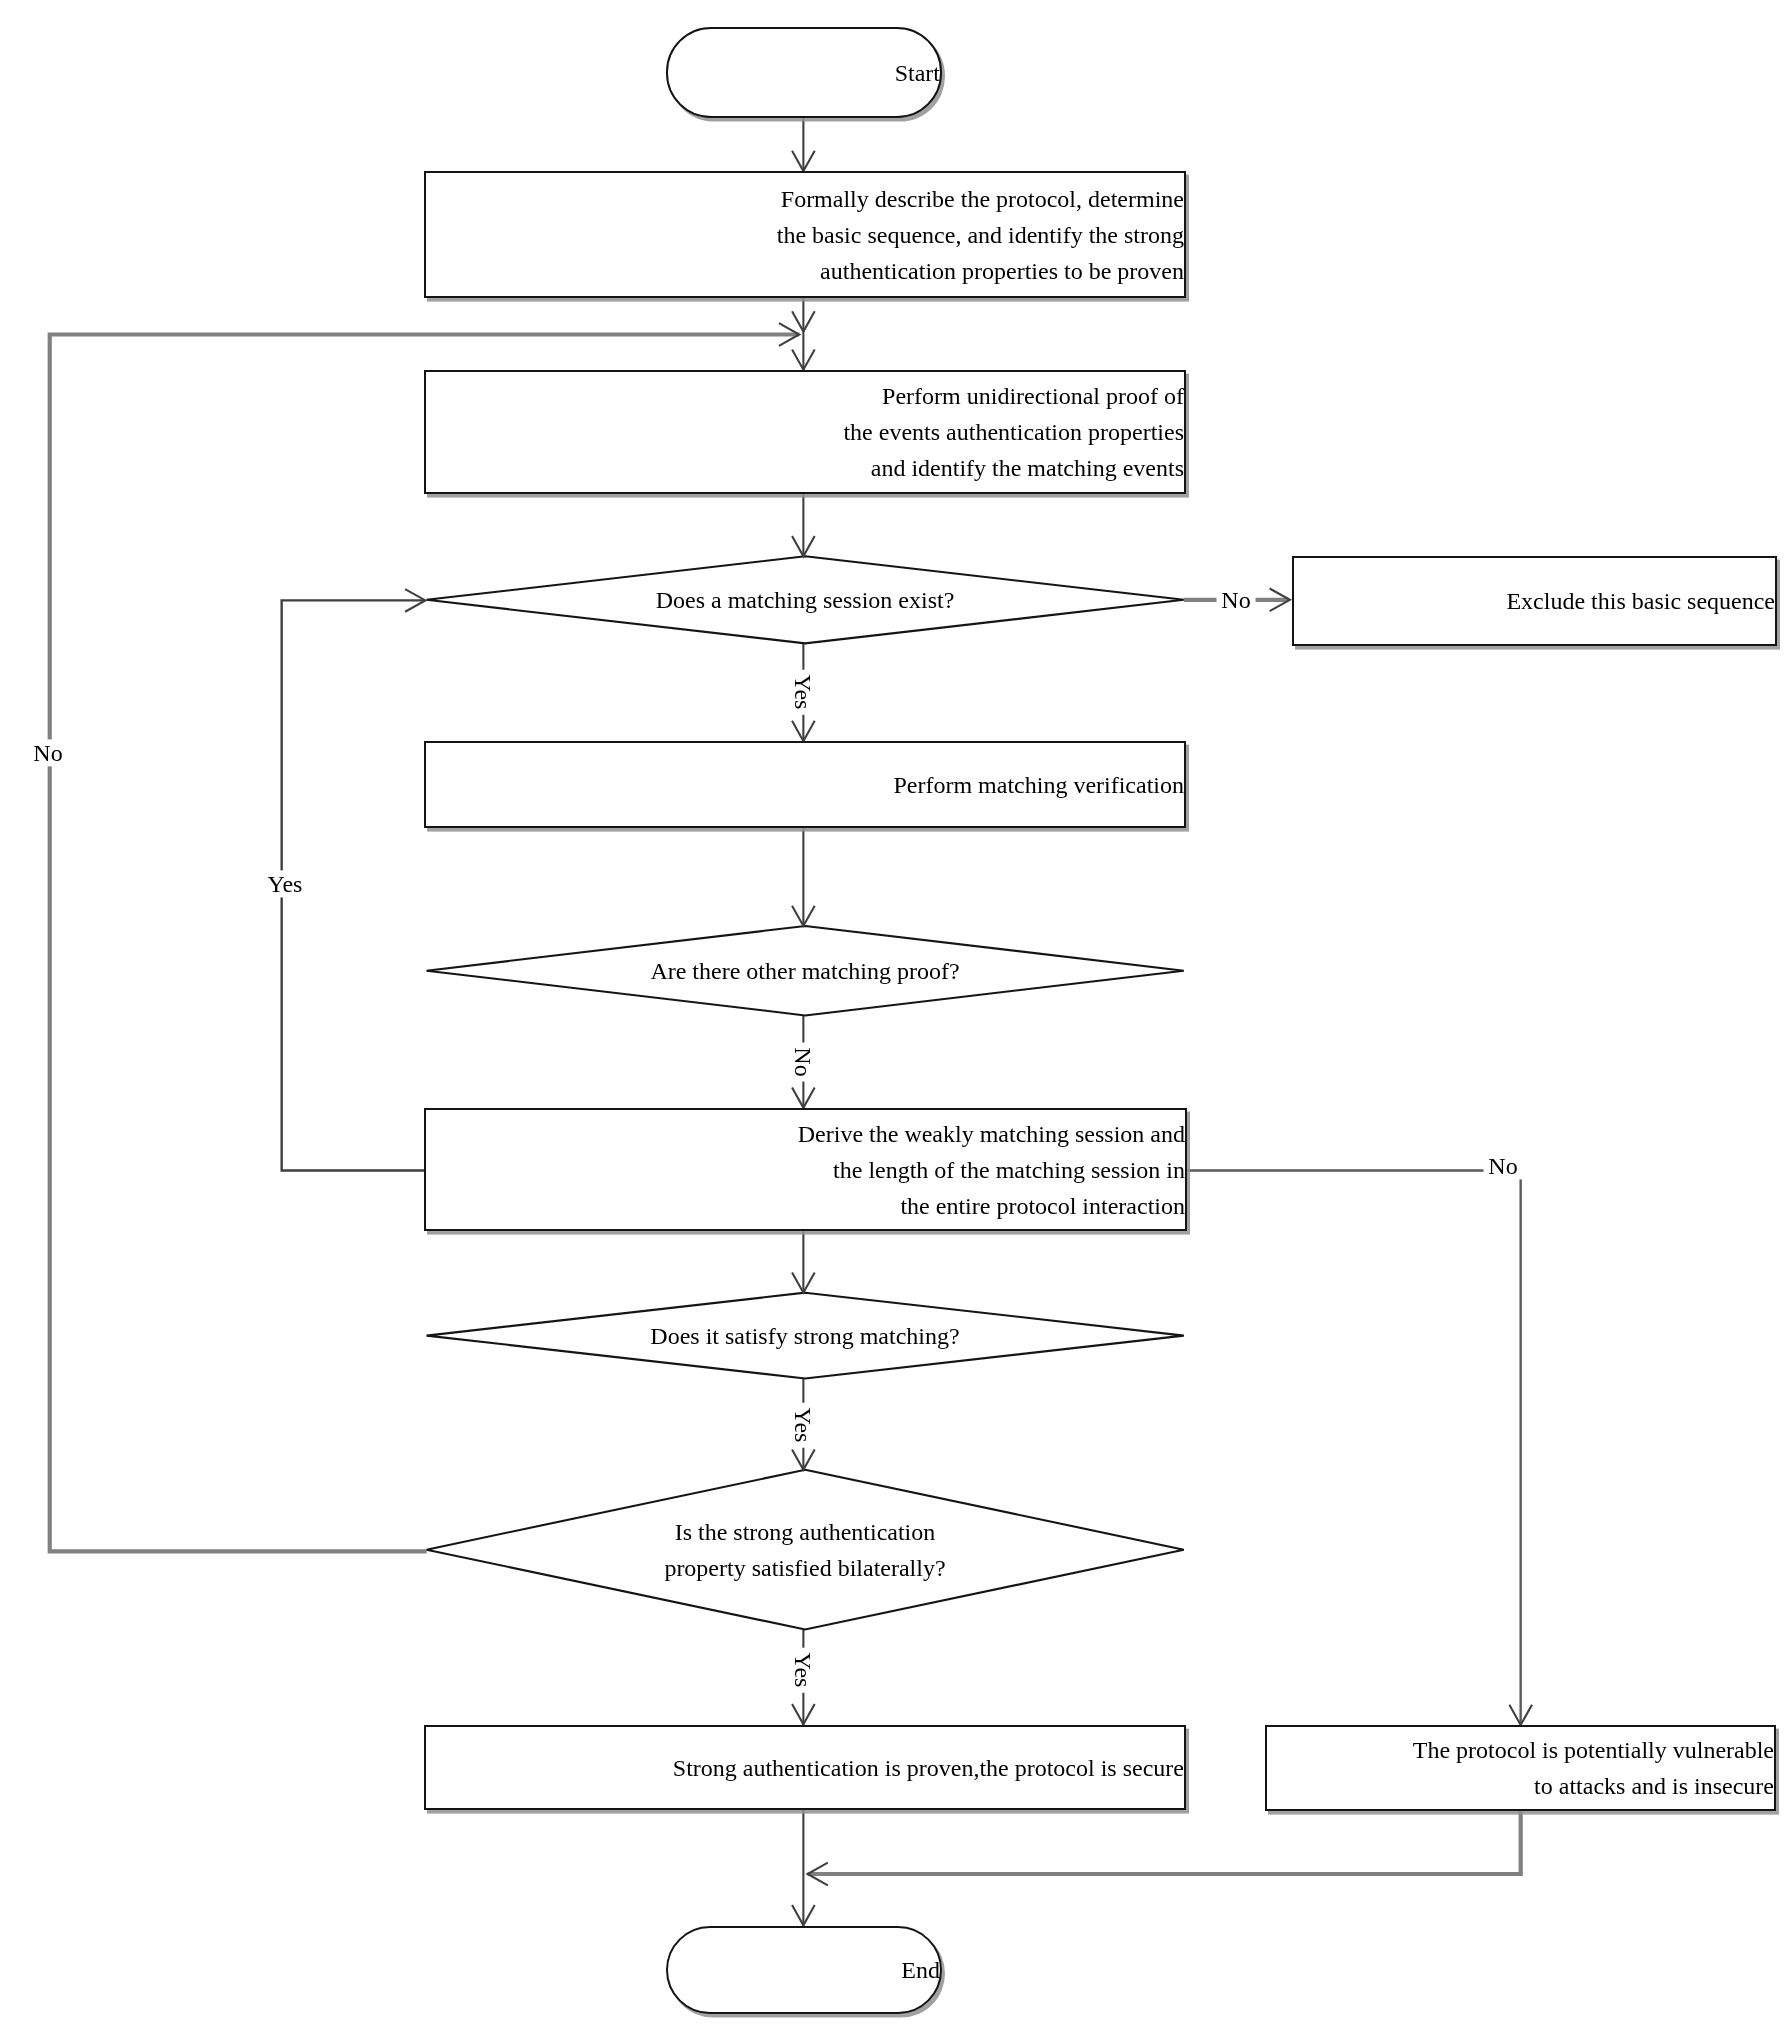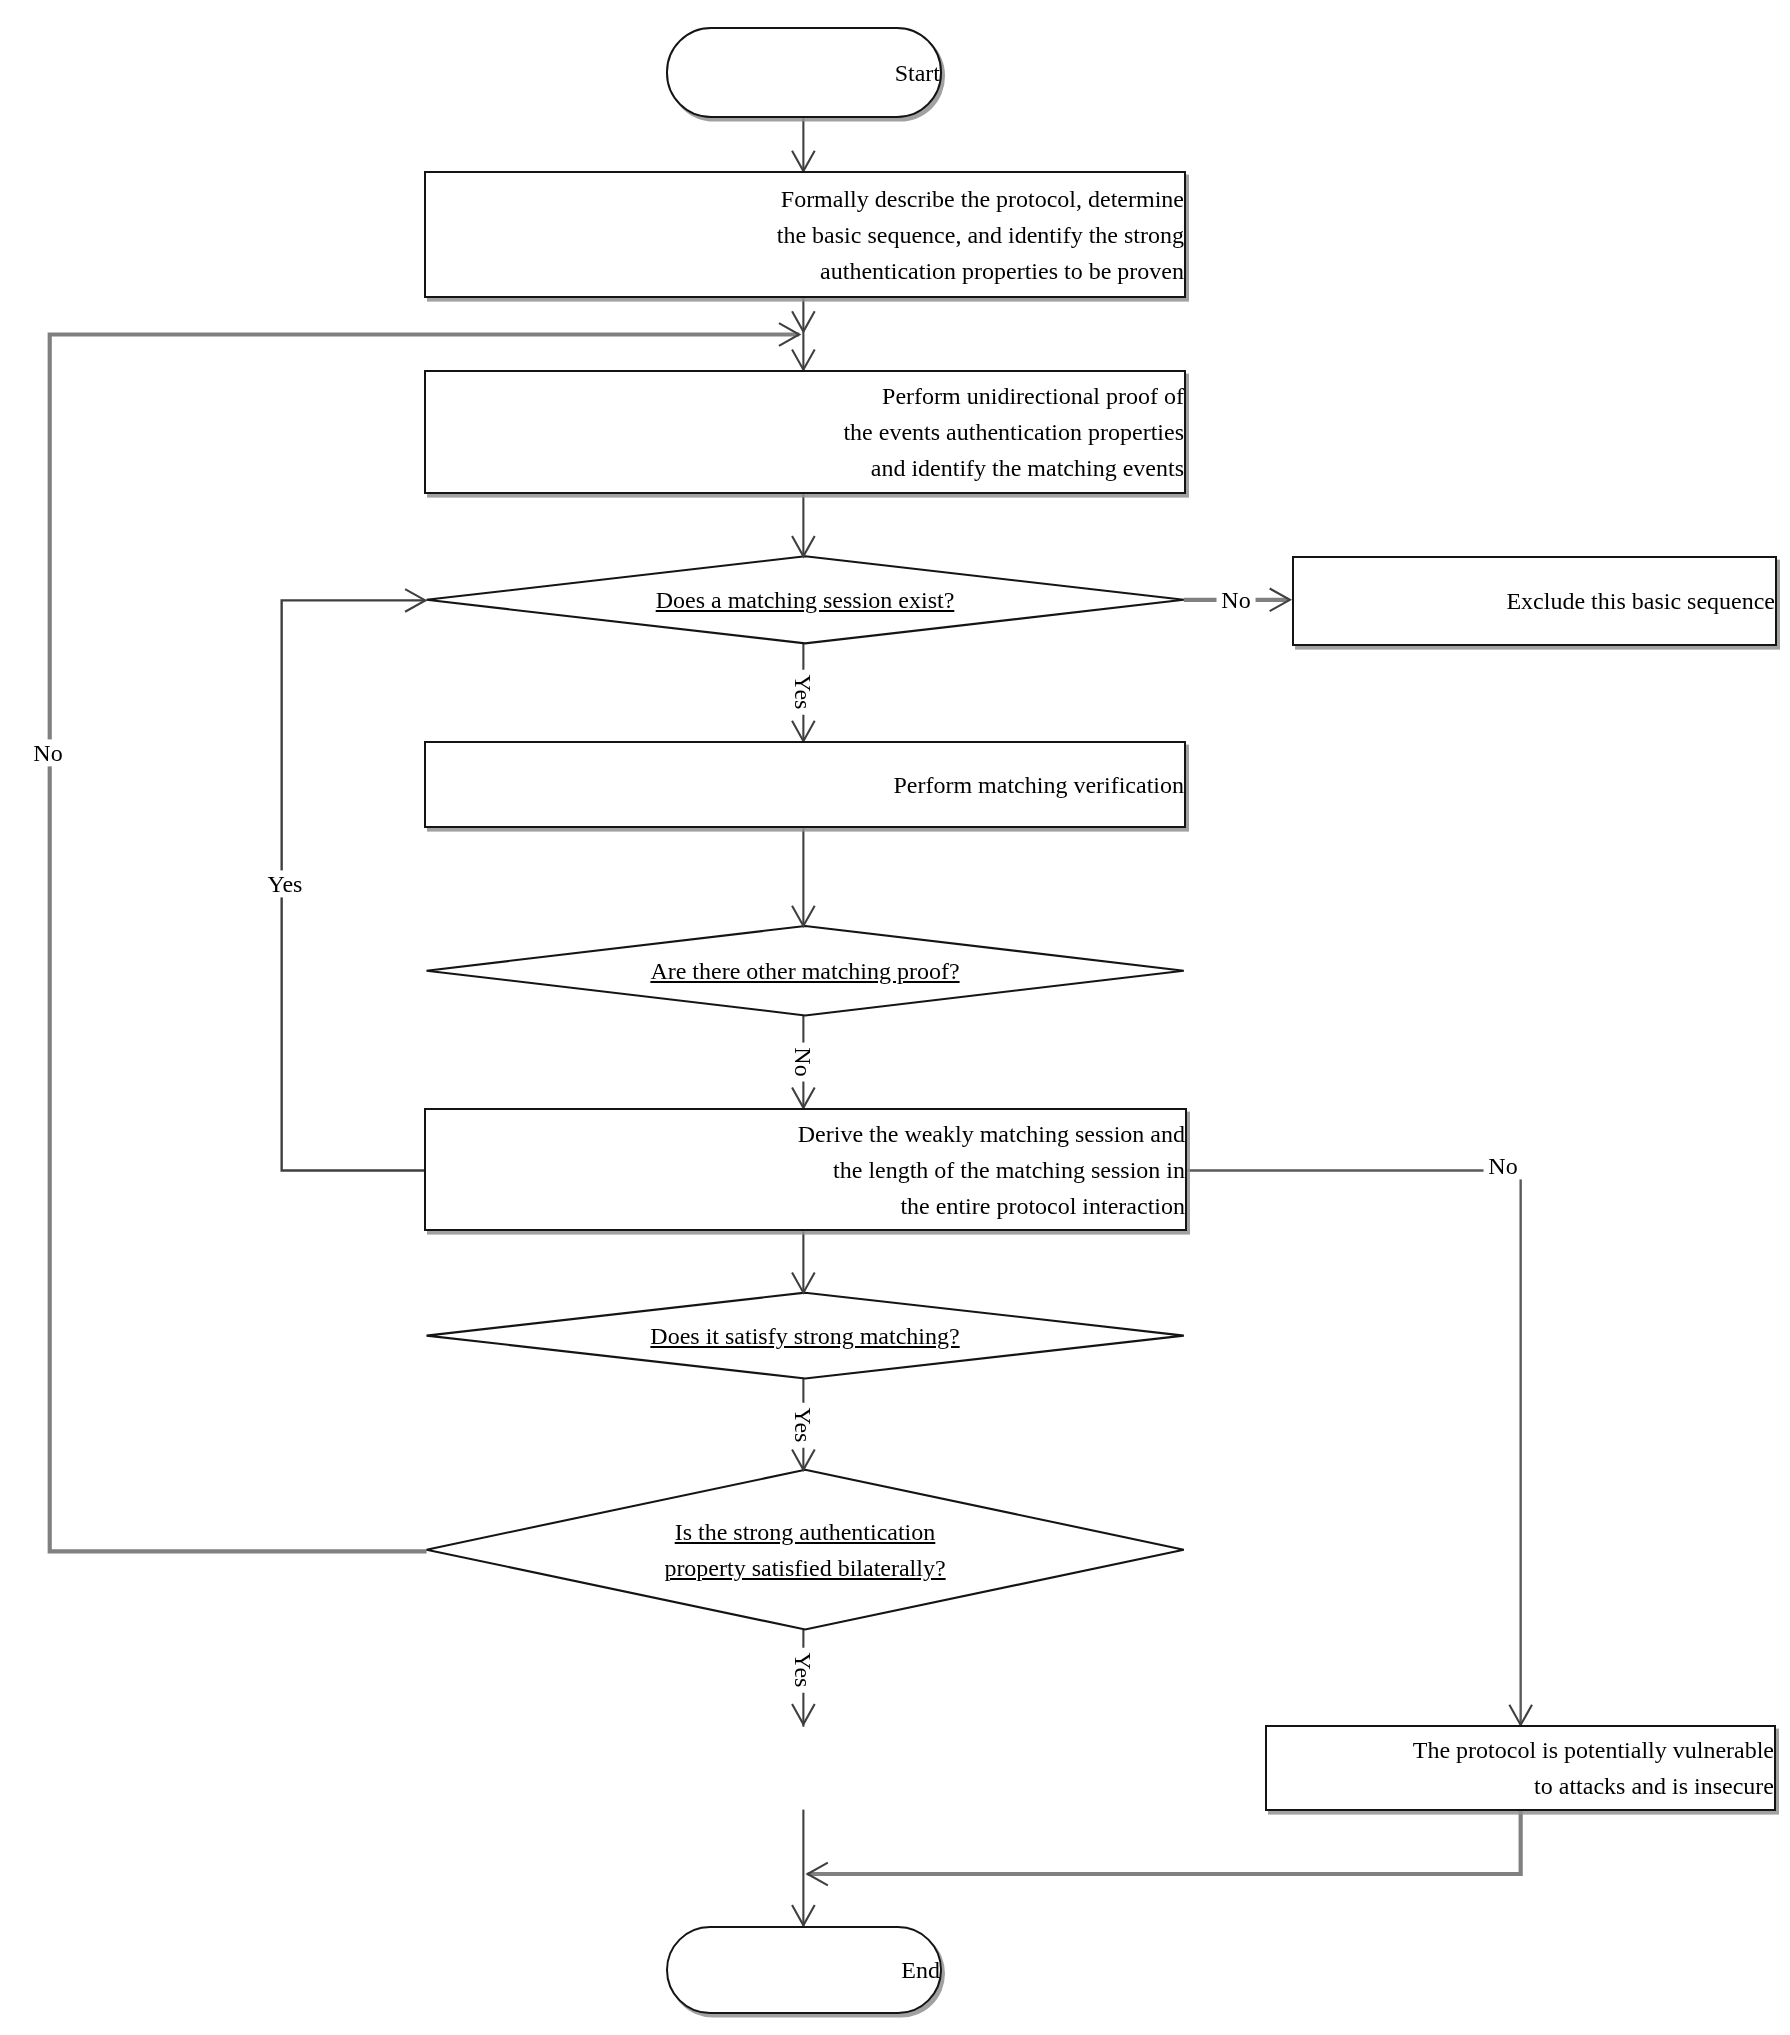--- a/index.html
+++ b/index.html
@@ -12,21 +12,21 @@
     position:absolute; box-sizing:border-box; background:#fff;
     border:2.4px solid #141414; display:flex; flex-direction:column;
     align-items:flex-end; justify-content:center; text-align:center;
     font-size:24px; line-height:36px;
     box-shadow:3px 3.6px 0 rgba(145,145,145,0.85);
   }
   .terminator { border-radius:45px; }
   .diamond-text {
     position:absolute; box-sizing:border-box; display:flex; flex-direction:column;
     align-items:center; justify-content:center; text-align:center;
-    font-size:24px; line-height:36px; background:transparent;text-decoration:underline;
+    font-size:24px; line-height:36px; background:transparent;
   }
   .edge-label {
     position:absolute; transform:translate(-50%,-50%);
     font-size:24px; line-height:26px; background:#fff; padding:0.6px 4.8px;
     white-space:nowrap;
   }
   .edge-label.rot { transform:translate(-50%,-50%) rotate(90deg); }
   .ln { display:block; }
 </style>
 </head>
@@ -95,20 +95,23 @@
   <div class="shape" style="left:424px; top:741px; width:762px; height:87px;">
     <span>Perform matching verification</span>
   </div>
 
   <div class="shape" style="left:424px; top:1108px; width:763px; height:123px;">
     <span class="ln">Derive the weakly matching session and</span>
     <span class="ln">the length of the matching session in</span>
     <span class="ln">the entire protocol interaction</span>
   </div>
 
+  <div class="shape" style="left:424px; top:1725px; width:762px; height:85px;">
+    <span>Strong authentication is proven,the protocol is secure</span>
+  </div>
 
   <div class="shape" style="left:1265px; top:1725px; width:511px; height:86px;">
     <span class="ln">The protocol is potentially vulnerable</span>
     <span class="ln">to attacks and is insecure</span>
   </div>
 
   <div class="shape terminator" style="left:666px; top:1926px; width:276px; height:88px;">
     <span>End</span>
   </div>
 

